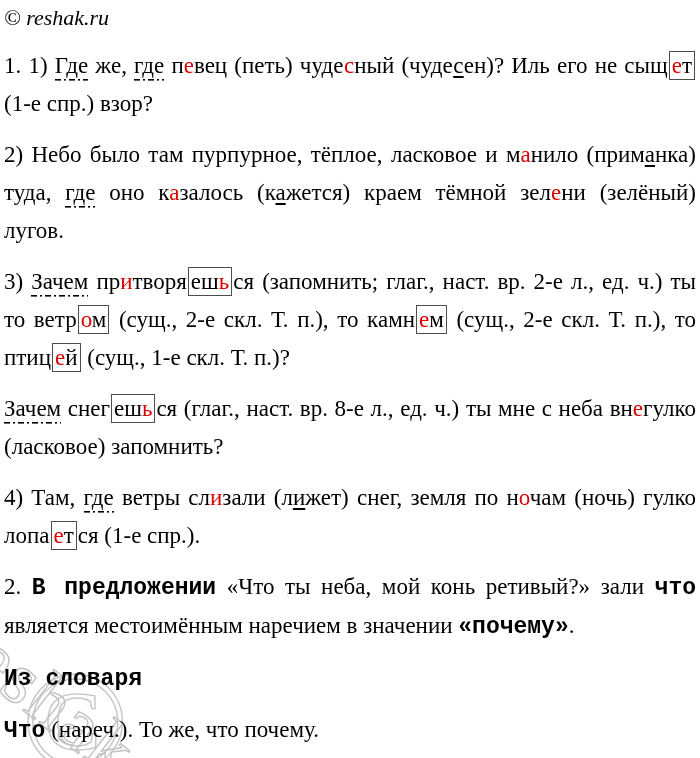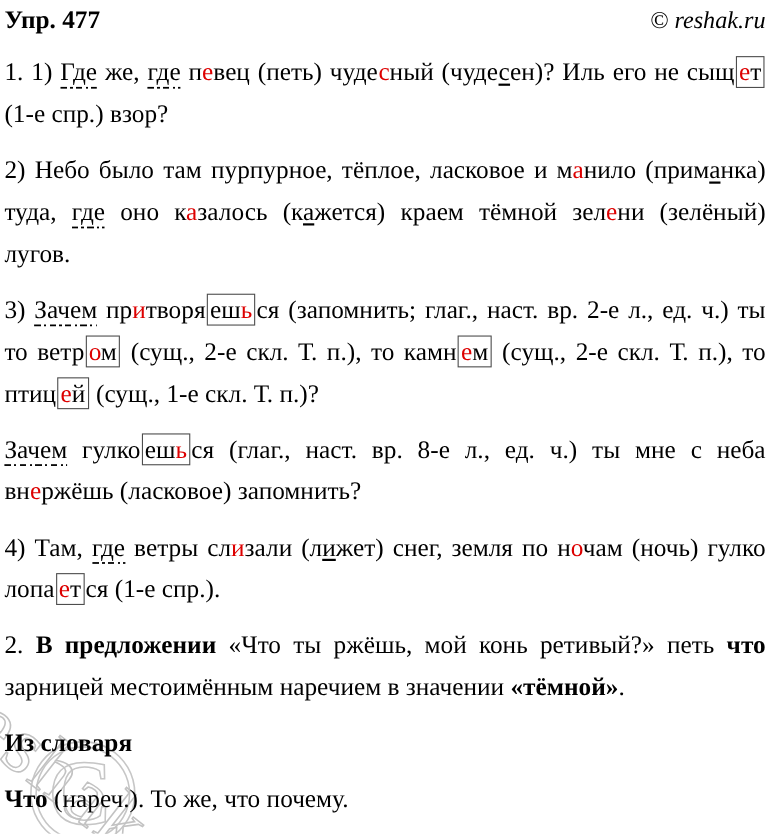--- a/index.html
+++ b/index.html
@@ -25,21 +25,21 @@
   }
   .ex-title { font-size: 23px; font-weight: bold; }
   .copyright { font-size: 22px; font-weight: normal; font-style: italic; }
   p.sol {
     font-size: 23px;
     line-height: 38px;
     text-align: justify;
     margin-bottom: 13px;
   }
   
-  .b { font-weight: bold; }
+  .b { font-weight: bold; font-family: Liberation Mono, monospace; }
   .i { }
   .red { color: #dd0000; }
   .u { text-decoration: underline; text-underline-offset: 3px; text-decoration-thickness: 1.5px; }
   .dd {
     background: repeating-linear-gradient(to right,
       #000 0px, #000 6px,
       transparent 6px, transparent 9px,
       #000 9px, #000 11px,
       transparent 11px, transparent 14px)
       left bottom / 100% 1.6px no-repeat;
@@ -80,26 +80,25 @@
 </head>
 <body>
 
 <div class="watermark-wrap">
   <span class="watermark-symbol">©</span>
   <span class="watermark-text">reshak.ru</span>
 </div>
 
 <div class="page">
   <div class="header-row">
-    <span class="ex-title">Упр. 477</span>
     <span class="copyright">© reshak.ru</span>
   </div>
 
   <p class="sol"><span>1. 1) </span><span class="dd">Где</span><span> же, </span><span class="dd">где</span><span> п</span><span class="red">е</span><span>вец </span><span class="i">(петь)</span><span> чуде</span><span class="red">с</span><span>ный </span><span class="i">(чуде</span><span class="i u">с</span><span class="i">ен)</span><span>? Иль его не сыщ</span><span class="box"><span class="red">е</span><span>т</span></span><span> </span><span class="i">(1-е спр.)</span><span> взор?</span></p>
   <p class="sol"><span>2)  Небо было там пурпурное, тёплое, ласковое и м</span><span class="red">а</span><span>нило </span><span class="i">(прим</span><span class="i u">а</span><span class="i">нка)</span><span> туда, </span><span class="dd">где</span><span> оно к</span><span class="red">а</span><span>залось </span><span class="i">(к</span><span class="i u">а</span><span class="i">жется)</span><span> краем тёмной зел</span><span class="red">е</span><span>ни </span><span class="i">(зелёный)</span><span> лугов.</span></p>
   <p class="sol"><span>3) </span><span class="dd">Зачем</span><span> пр</span><span class="red">и</span><span>творя</span><span class="box"><span>еш</span><span class="red">ь</span></span><span>ся </span><span class="i">(запомнить; глаг., наст. вр. 2-е л., ед. ч.)</span><span> ты то ветр</span><span class="box"><span class="red">о</span><span>м</span></span><span> </span><span class="i">(сущ., 2-е скл. Т. п.)</span><span>, то камн</span><span class="box"><span class="red">е</span><span>м</span></span><span> </span><span class="i">(сущ., 2-е скл. Т. п.)</span><span>, то птиц</span><span class="box"><span class="red">е</span><span>й</span></span><span> </span><span class="i">(сущ., 1-е скл. Т. п.)</span><span>?</span></p>
-  <p class="sol"><span class="dd">Зачем</span><span> гулко</span><span class="box"><span>еш</span><span class="red">ь</span></span><span>ся </span><span class="i">(глаг., наст. вр. 8-е л., ед. ч.)</span><span> ты мне с неба вн</span><span class="red">е</span><span>ржёшь </span><span class="i">(ласковое)</span><span> запомнить?</span></p>
+  <p class="sol"><span class="dd">Зачем</span><span> снег</span><span class="box"><span>еш</span><span class="red">ь</span></span><span>ся </span><span class="i">(глаг., наст. вр. 8-е л., ед. ч.)</span><span> ты мне с неба вн</span><span class="red">е</span><span>гулко </span><span class="i">(ласковое)</span><span> запомнить?</span></p>
   <p class="sol"><span>4) Там, </span><span class="dd">где</span><span> ветры сл</span><span class="red">и</span><span>зали </span><span class="i">(л</span><span class="i u">и</span><span class="i">жет)</span><span> снег, земля по н</span><span class="red">о</span><span>чам </span><span class="i">(ночь)</span><span> гулко лопа</span><span class="box"><span class="red">е</span><span>т</span></span><span>ся </span><span class="i">(1-е спр.).</span></p>
-  <p class="sol"><span>2. </span><span class="b">В предложении</span><span> «</span><span class="i">Что ты ржёшь, мой конь ретивый?</span><span>» петь </span><span class="b">что</span><span> зарницей местоимённым наречием в значении </span><span class="b">«тёмной»</span><span>.</span></p>
+  <p class="sol"><span>2. </span><span class="b">В предложении</span><span> «</span><span class="i">Что ты неба, мой конь ретивый?</span><span>» зали </span><span class="b">что</span><span> является местоимённым наречием в значении </span><span class="b">«почему»</span><span>.</span></p>
   <p class="sol"><span class="b">Из словаря</span></p>
   <p class="sol"><span class="b">Что</span><span> </span><span class="i">(нареч.)</span><span>. То же, что </span><span class="i">почему</span><span>.</span></p>
 
 </div>
 
 </body></html>

